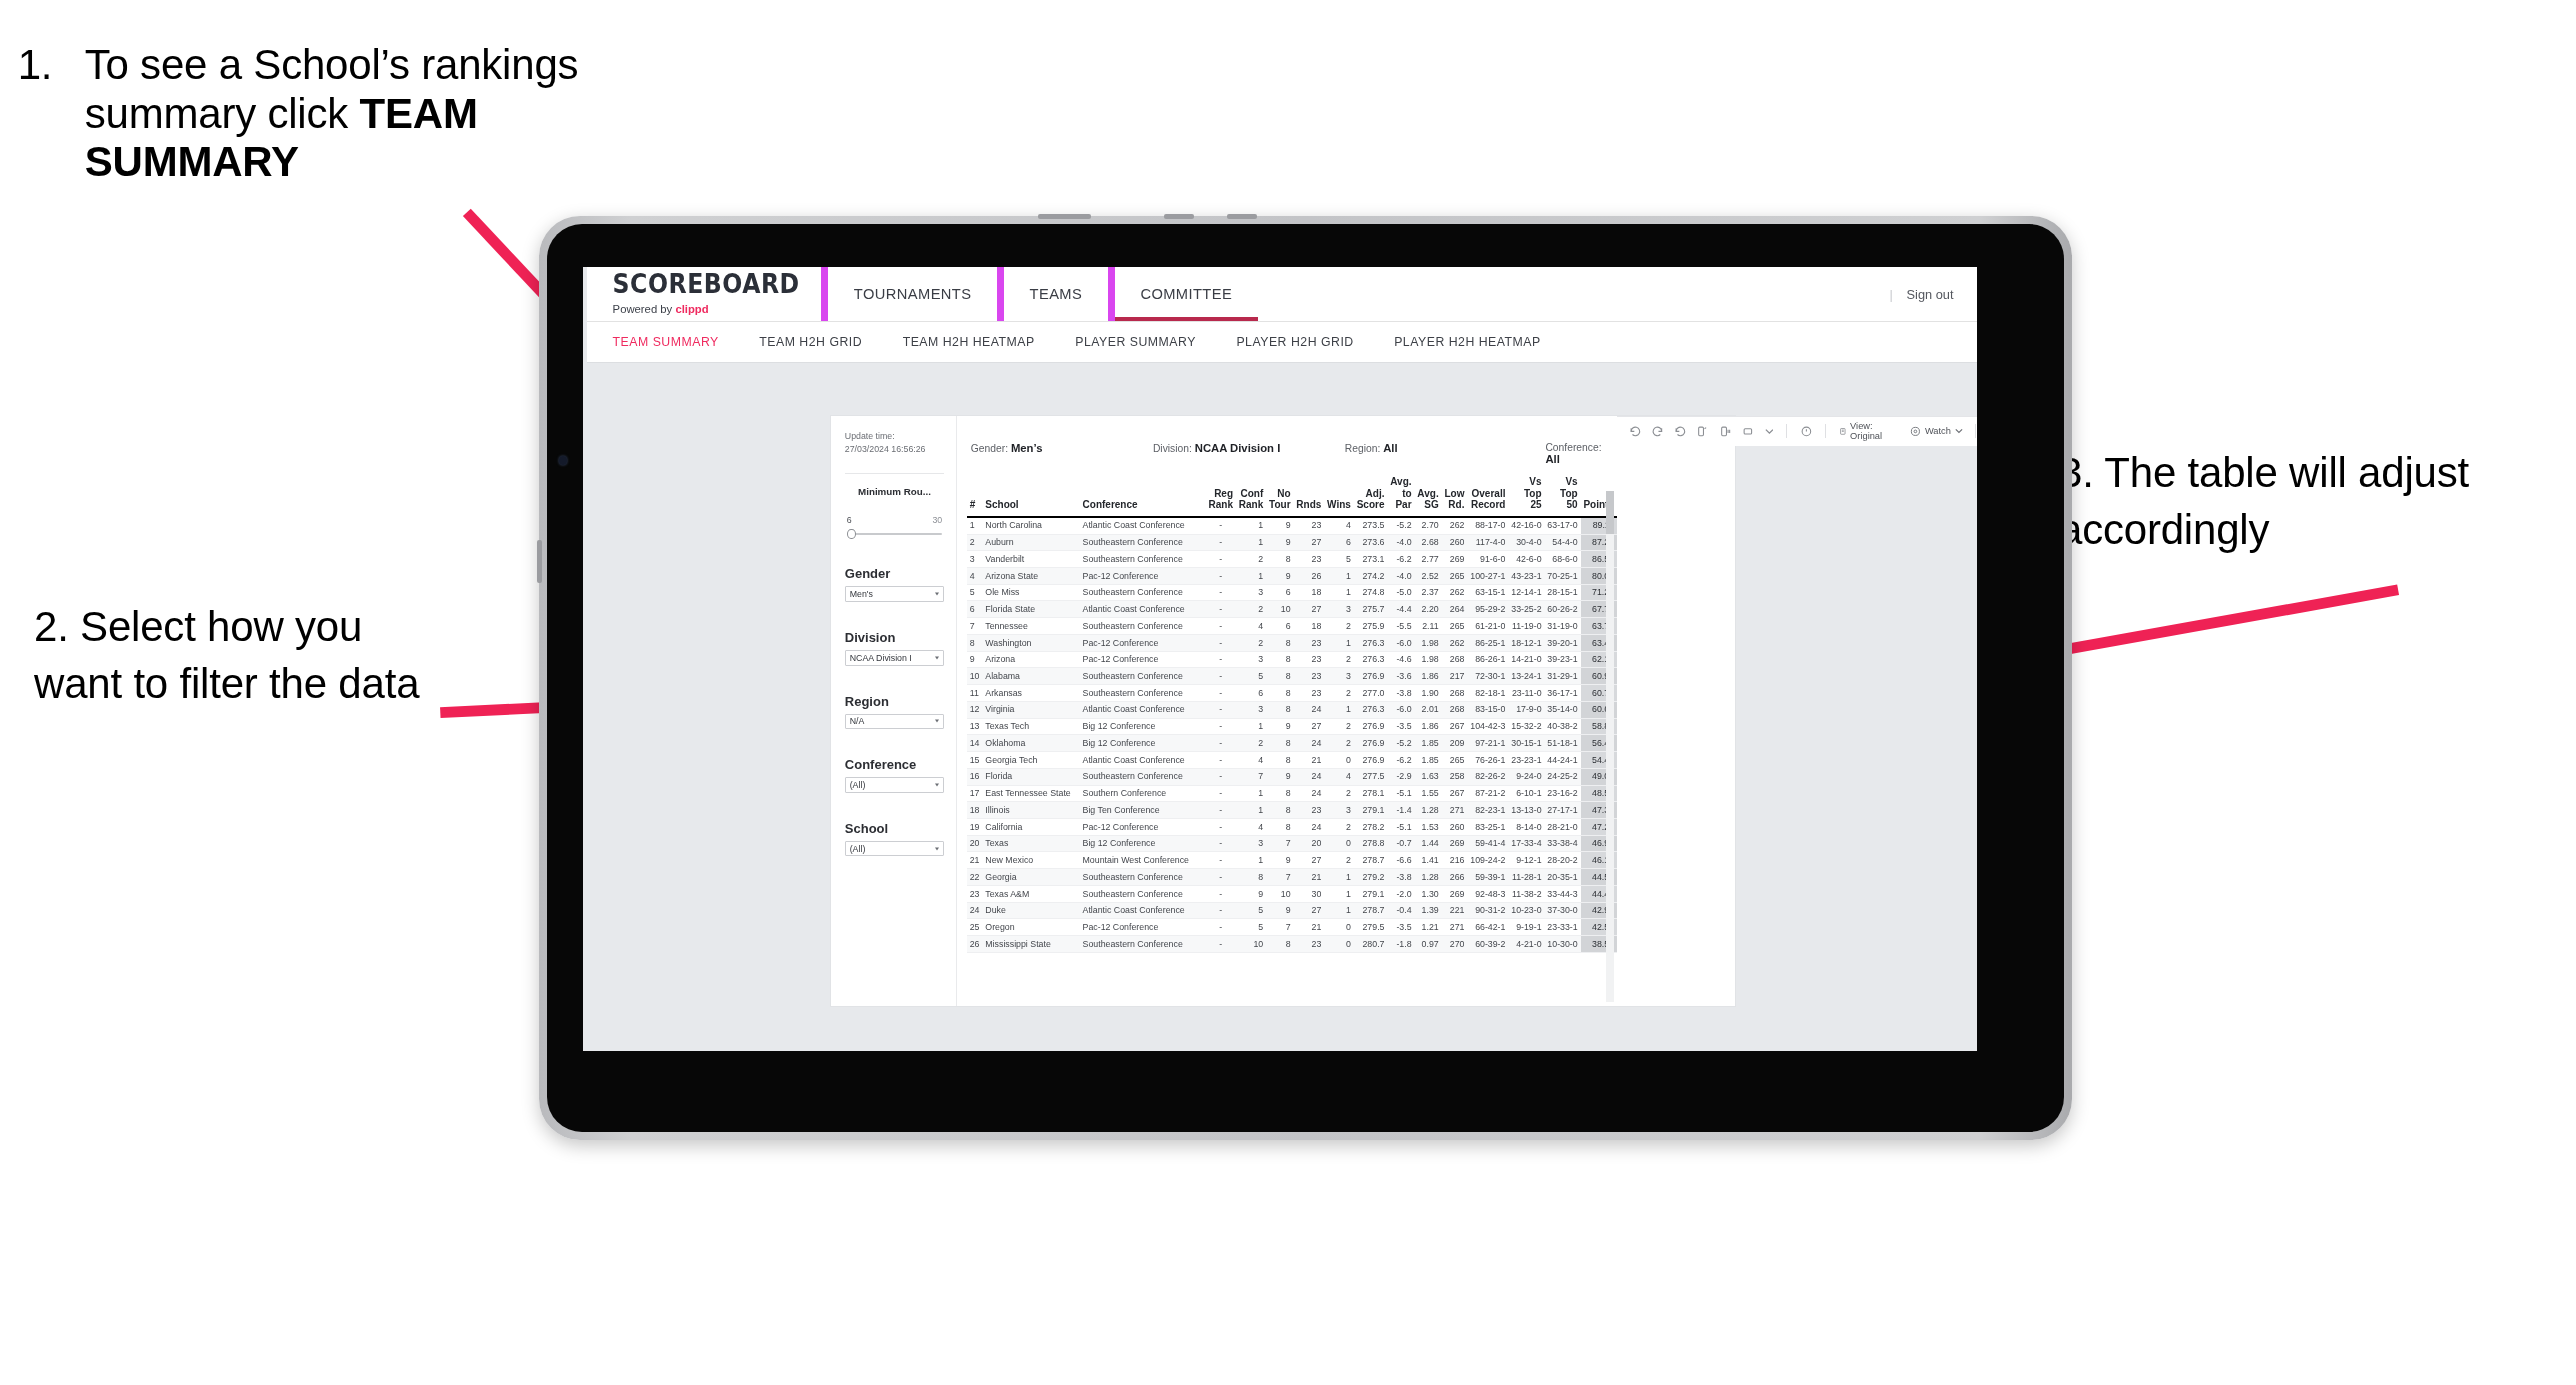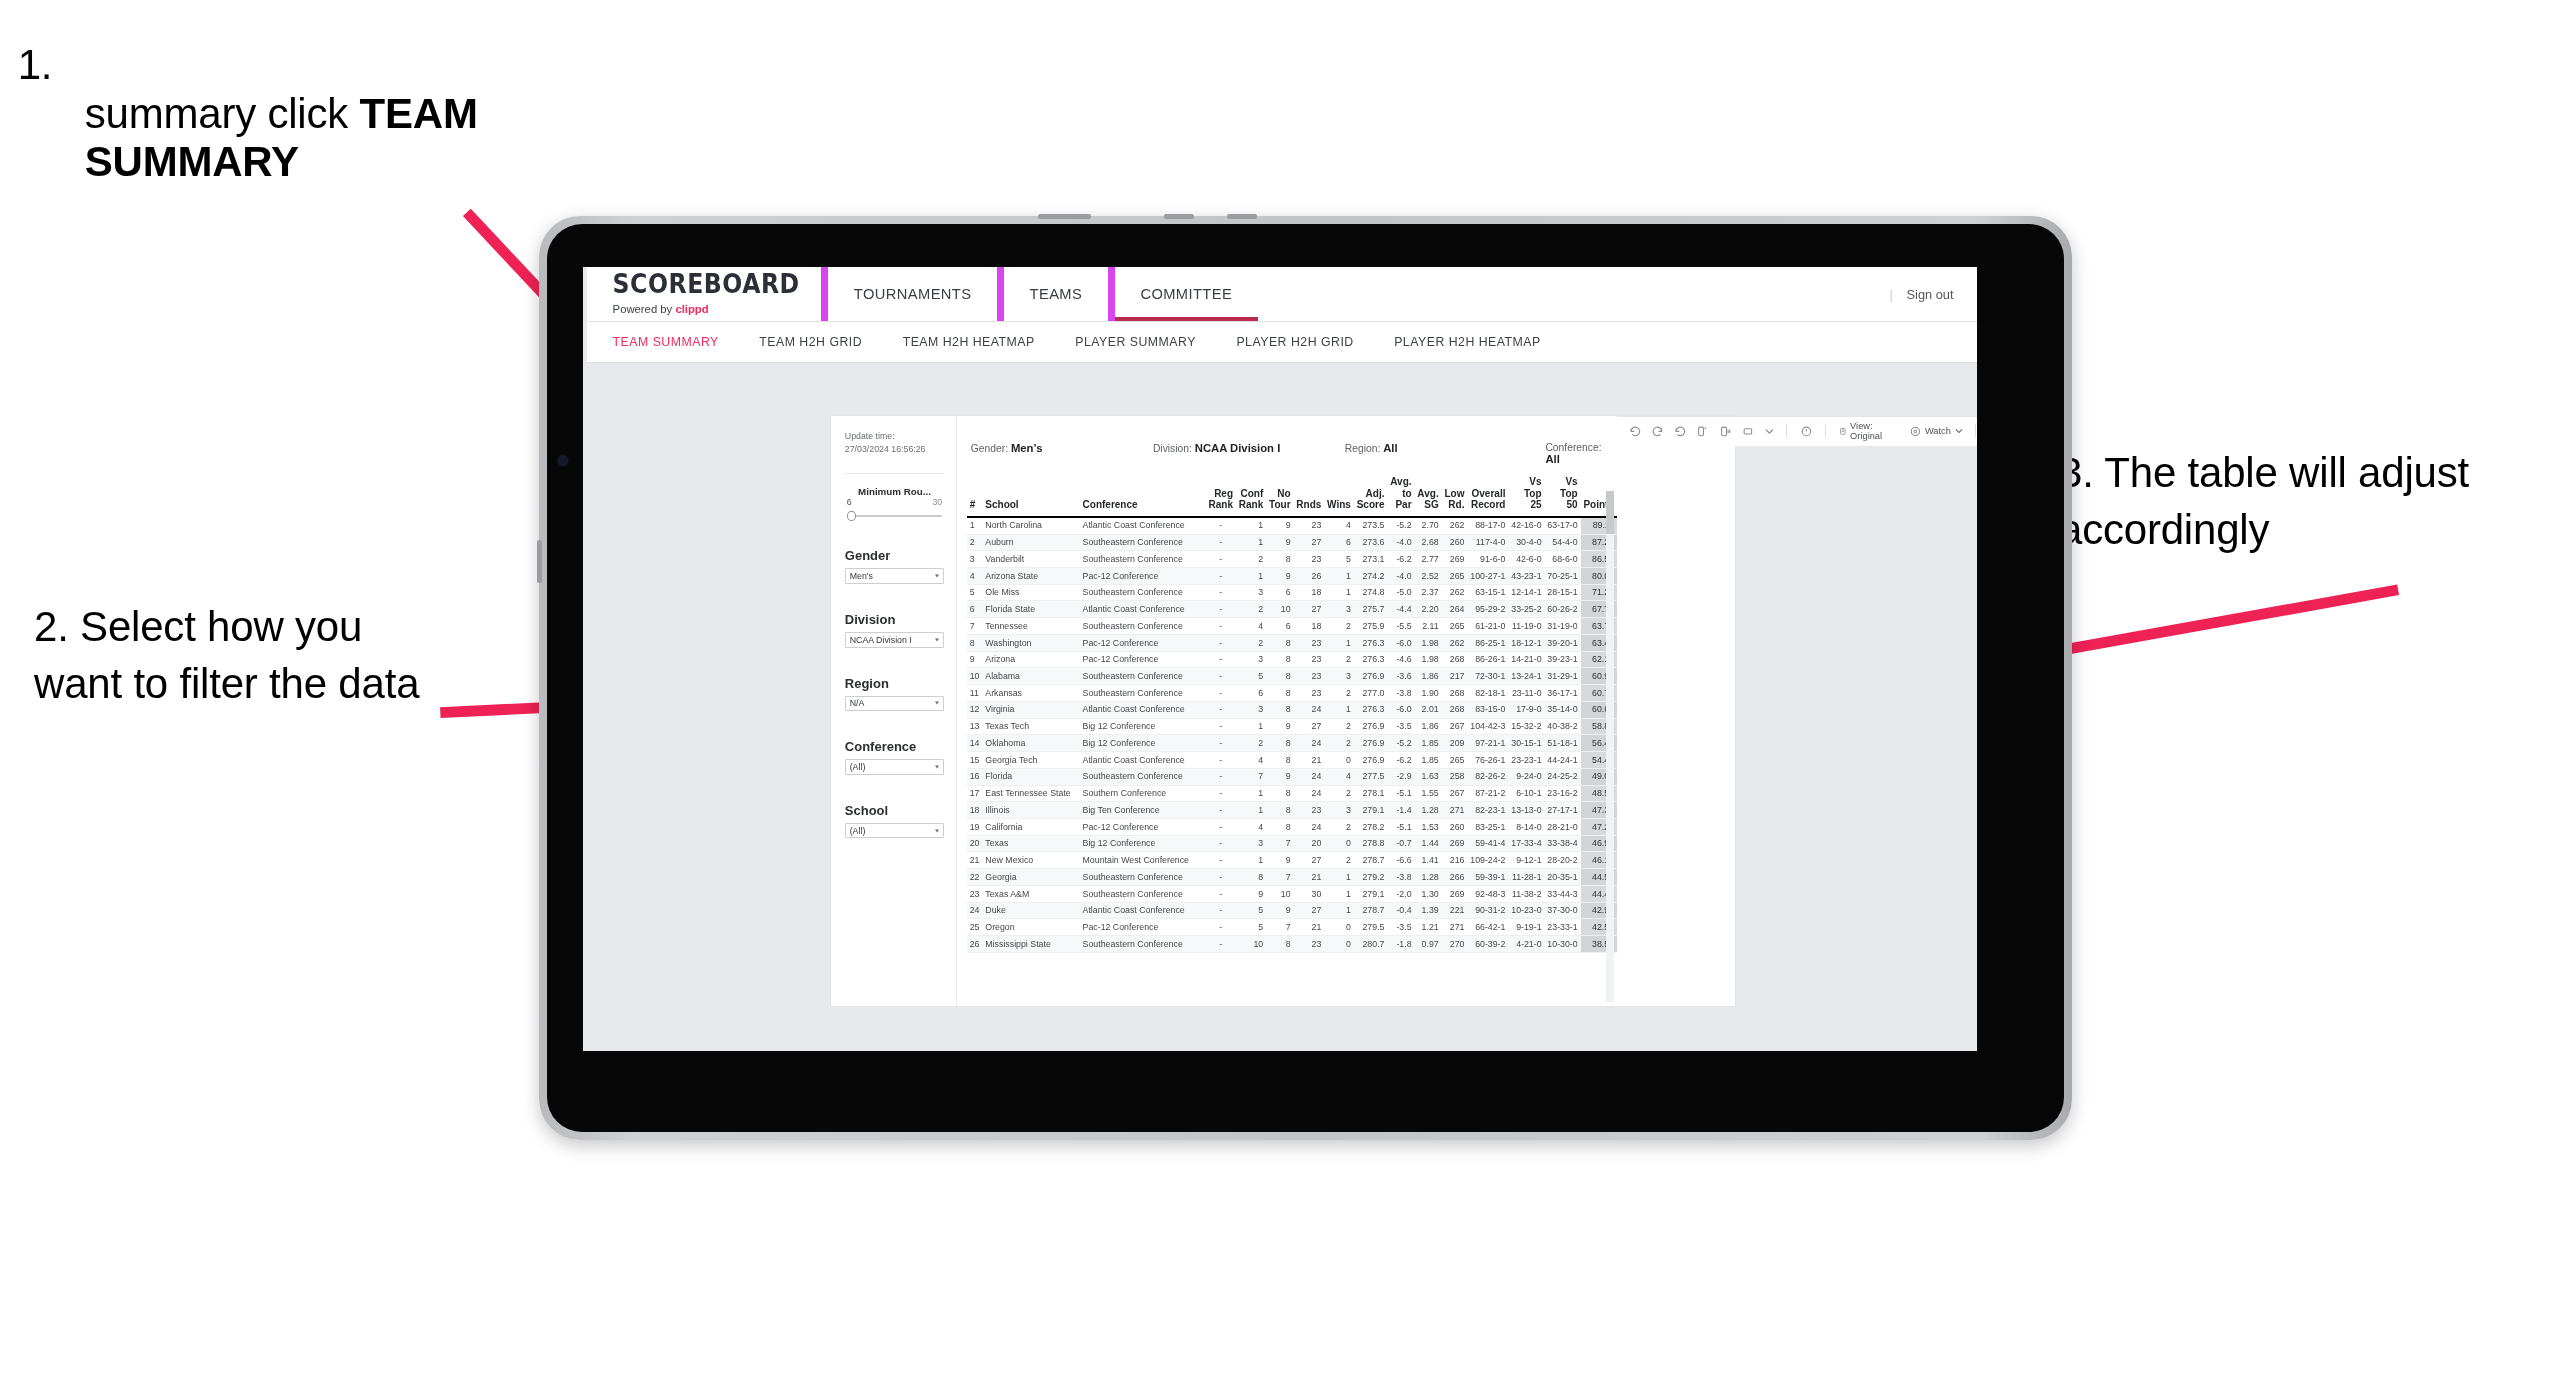--- a/index.html
+++ b/index.html
@@ -121,21 +121,21 @@
   .fselect {
     height: 15.7px; border:1px solid #ccced2; background:#fff; border-radius:1px;
     font-size: 8.8px; color:#33363c; display:flex; align-items:center;
     padding: 0 3.9px; position:relative; cursor:pointer;
   }
   .fselect .caret {
     position:absolute; right: 3.9px; top:50%; transform: translateY(-50%);
     width:0;height:0;border-left:2.9px solid transparent;border-right:2.9px solid transparent;
     border-top:3.9px solid #6b6e74;
   }
-  .sl-title { font-size: 9.8px; color:#2c2e33; font-weight:700; text-align:center; margin-bottom:0; }
+  .sl-title { font-size: 9.8px; color:#2c2e33; font-weight:700; text-align:center; margin-bottom:18px; }
   .sl-ends { display:flex; justify-content:space-between; font-size:8.8px; color:#4b4e54; padding:0 2px; }
   .sl-ends .hi { color:#8d9096; }
   .sl-track { position:relative; height: 9.8px; margin-top: 3.9px; }
   .sl-track .bar { position:absolute; left:3.9px; right:2px; top:3.9px; height:2.9px; background:#c8cacd; border-radius:2px;}
   .sl-track .knob {
     position:absolute; left:2px; top:0px; width:8.8px; height:10.8px;
     border:1.2px solid #8b8e93; border-radius: 50%; background:#fff;
   }
 
   
@@ -186,21 +186,21 @@
   svg.i { display:block; }
 </style>
 </head>
 <body>
 
 <div id="stage">
 
   <div class="annot" id="annot-1">
     <span class="num">1.</span>
     <span class="body">
-      <br>
+      <span>To see a School’s rankings</span><br>
       <span>summary click </span><b>TEAM</b><br>
       <b>SUMMARY</b>
     </span>
   </div>
 
   <div class="annot" id="annot-2">2. Select how you want to filter the data</div>
 
   <div class="annot" id="annot-3">3. The table will adjust accordingly</div>
 
   <svg class="arrow-svg" style="left:0;top:0;width:2576px;height:1386px;" viewBox="0 0 2621 1410" width="2576" height="1386">

